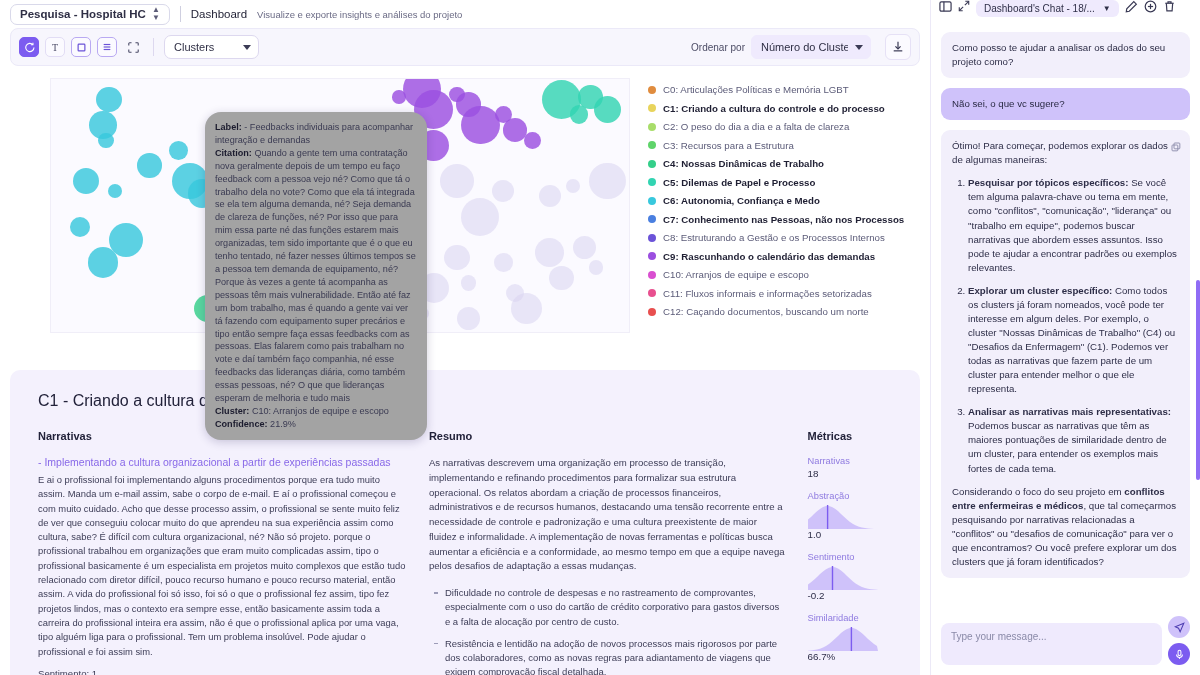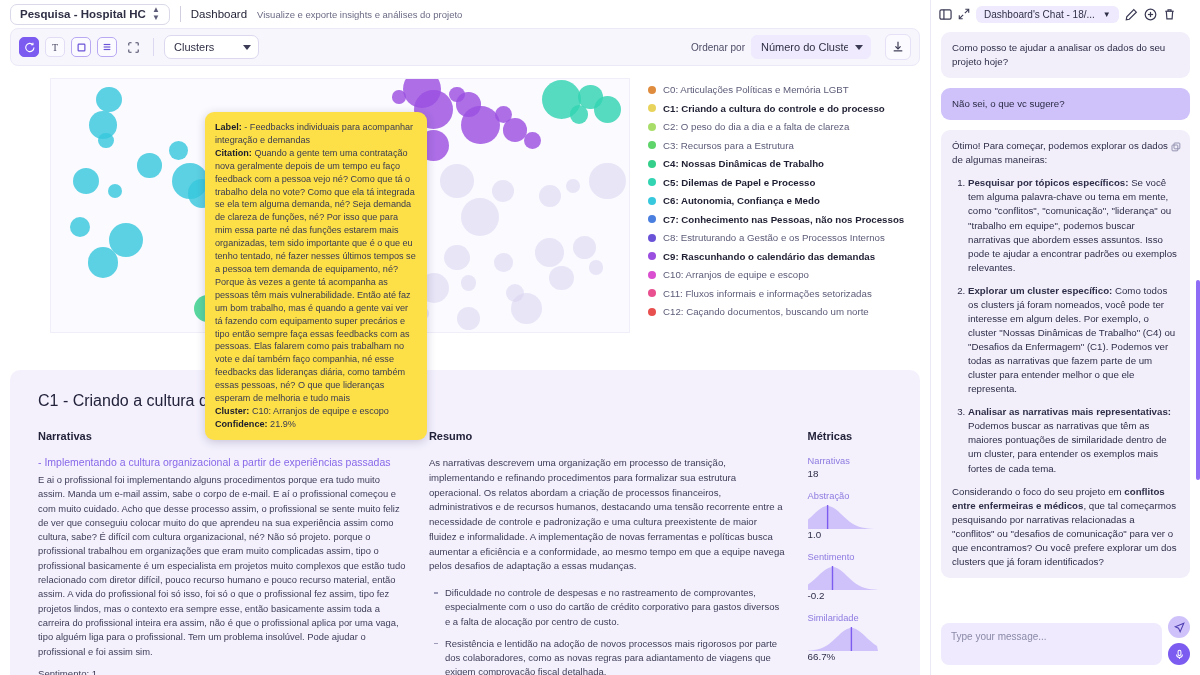--- a/index.html
+++ b/index.html
@@ -124,22 +124,22 @@
   .leg-item { display: flex; align-items: center; gap: 7px; height: 15.5px; cursor: pointer; }
   .leg-dot { width: 8px; height: 8px; border-radius: 50%; flex: none; }
   .leg-txt { font-size: 9.7px; color: #5b5b78; white-space: nowrap; }
   .leg-txt.on { font-weight: bold; color: #1f1f33; }
 
   
   #tooltip {
     position: absolute;
     left: 205px; top: 112px;
     width: 222px;
-    background: #fde047;
-    border-radius: 9px;
+    background: #a3a3a3;
+    border-radius: 16px;
     box-shadow: 0 2px 10px rgba(40,30,90,.22);
     padding: 9px 10px;
     font-size: 9.1px;
     line-height: 1.42;
     color: #3a3a52;
     z-index: 40;
   }
   #tooltip b { color: #1b1b2e; }
 
   
@@ -177,21 +177,21 @@
   
   #chat {
     width: 270px; height: 675px;
     background: #ffffff;
     border-left: 1px solid #ece9f7;
     display: flex; flex-direction: column;
     position: relative;
   }
   #chat-head {
     height: 28px; flex: none;
-    display: flex; align-items: center; gap: 6px;
+    display: flex; align-items: flex-start; gap: 6px;
     padding: 0 8px;
   }
   .chead-ic { color: #3a3a55; cursor: pointer; display: flex; align-items: center; }
   .chat-name {
     background: #efeafd; border-radius: 6px;
     font-size: 10px; color: #2f2f48;
     padding: 3px 8px; display: flex; align-items: center; gap: 8px;
     cursor: pointer;
   }
   .chat-name .cv { font-size: 8px; }
@@ -521,21 +521,21 @@
           <path d="M2.5 3.5h9"></path>
           <path d="M5.4 3.5V2.1h3.2v1.4"></path>
           <path d="M3.6 3.5l.6 8.3h5.6l.6-8.3"></path>
         </svg>
     </span>
   </div>
 
   <div id="chat-scroll">
     <div id="msg-list">
         <div class="msg bot">
-          <p>Como posso te ajudar a analisar os dados do seu projeto hoje?</p>
+          <p>Como posso te ajudar a analisar os dados do seu projeto como?</p>
         </div>
         <div class="msg user">
           <p>Não sei, o que vc sugere?</p>
         </div>
       </div>
 
     <div class="msg bot">
       <span class="copy-ic">
         <svg width="10" height="10" viewBox="0 0 12 12" fill="none" stroke="currentColor" stroke-width="1.1">
             <rect x="3.6" y="1.2" width="7" height="7" rx="1"></rect>

